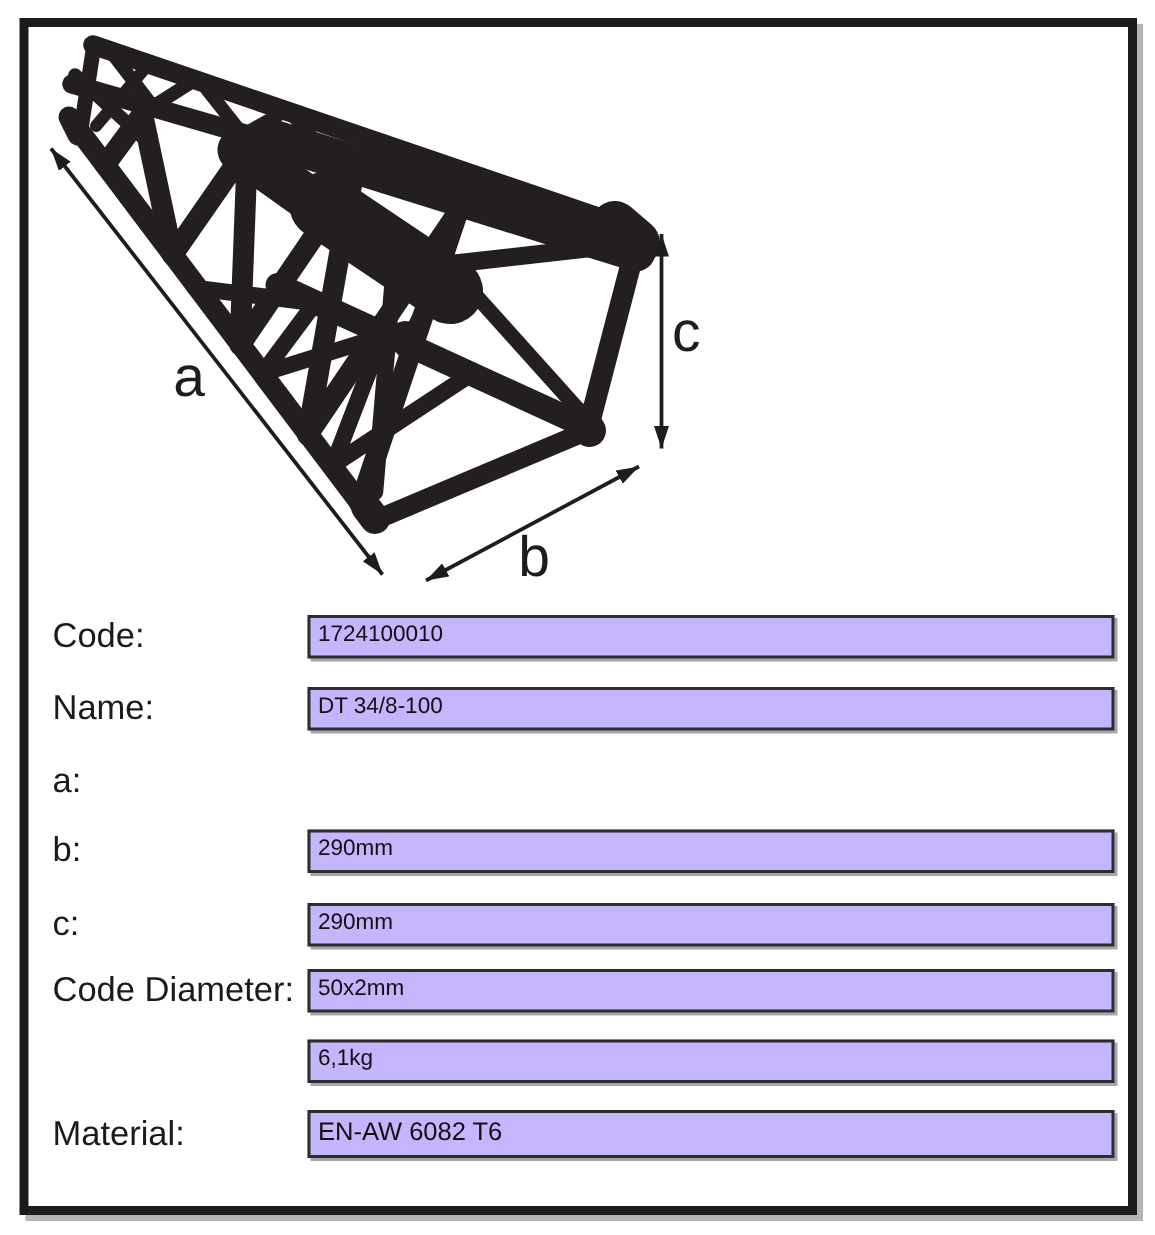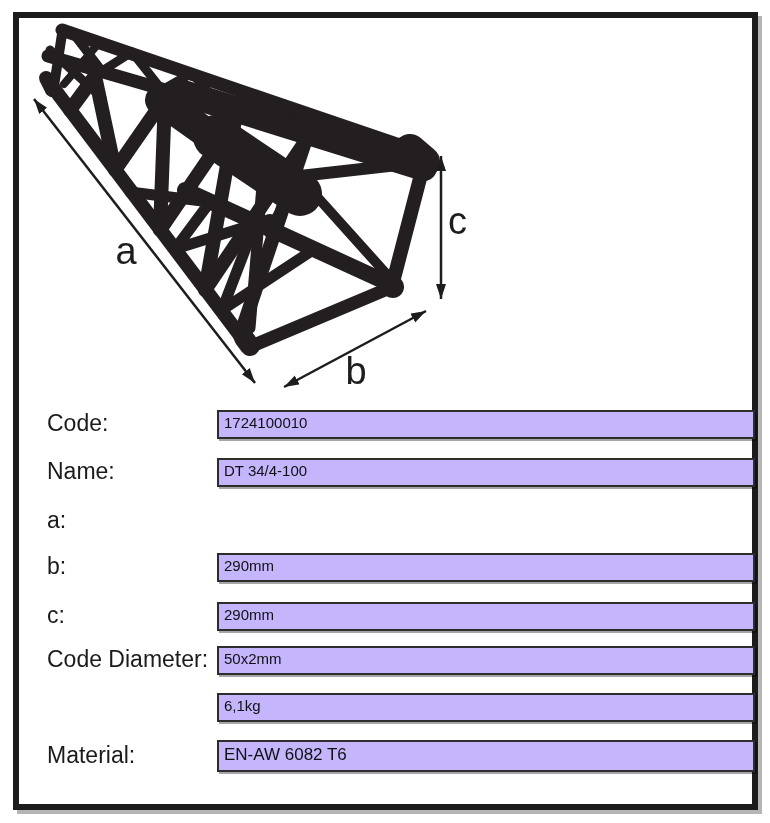--- a/index.html
+++ b/index.html
@@ -15,21 +15,21 @@
   }
 
   .diagram {
     position:absolute; left:0; top:0; width:500px; height:400px;
   }
   .diagram svg { display:block; }
   .truss path { stroke:#231f20; fill:none; stroke-linecap:round; stroke-linejoin:round; }
   .dim line { stroke:#1d1d1d; stroke-width:2.5; }
   .dim-label { font-family:"Liberation Sans", sans-serif; font-size:38px; fill:#1d1d1d; }
 
-  .row { position:absolute; left:12px; width:646px; height:27px;border-radius:12px; }
+  .row { position:absolute; left:0; width:646px; height:27px;border-radius:12px; }
   .flabel {
     position:absolute; left:35px; top:0; width:168px; height:27px;
     line-height:27px; font-size:23px; color:#1b1b1b; white-space:nowrap;
   }
   .fbox {
     position:absolute; left:205px; top:0; width:529px; height:23px;
     background:#c4b5fd; border:2px solid #2d2d2d;
     box-shadow:2px 2px 0 rgba(0,0,0,0.35);
     padding:2px 0 0 5px; font-size:15px; color:#111111; overflow:hidden;
   }
@@ -100,21 +100,21 @@
       <text class="dim-label" x="448" y="234" text-anchor="start">c</text>
     </svg>
   </div>
 
   <div class="row" style="top:410px">
     <div class="flabel">Code:</div>
     <div class="fbox"><span>1724100010</span></div>
   </div>
   <div class="row" style="top:458px">
     <div class="flabel">Name:</div>
-    <div class="fbox"><span>DT 34/4-100</span></div>
+    <div class="fbox"><span>DT 34/8-100</span></div>
   </div>
   <div class="row" style="top:507px">
     <div class="flabel">a:</div>
   </div>
   <div class="row" style="top:553px">
     <div class="flabel">b:</div>
     <div class="fbox"><span>290mm</span></div>
   </div>
   <div class="row" style="top:602px">
     <div class="flabel">c:</div>

